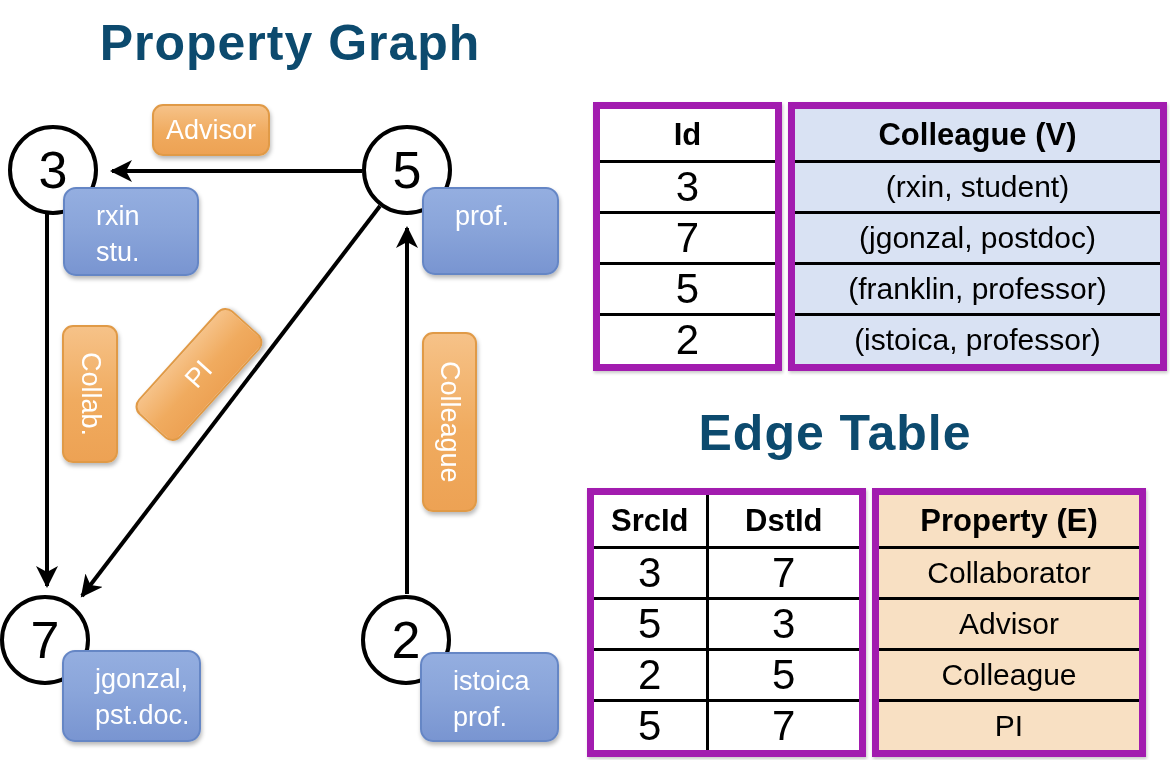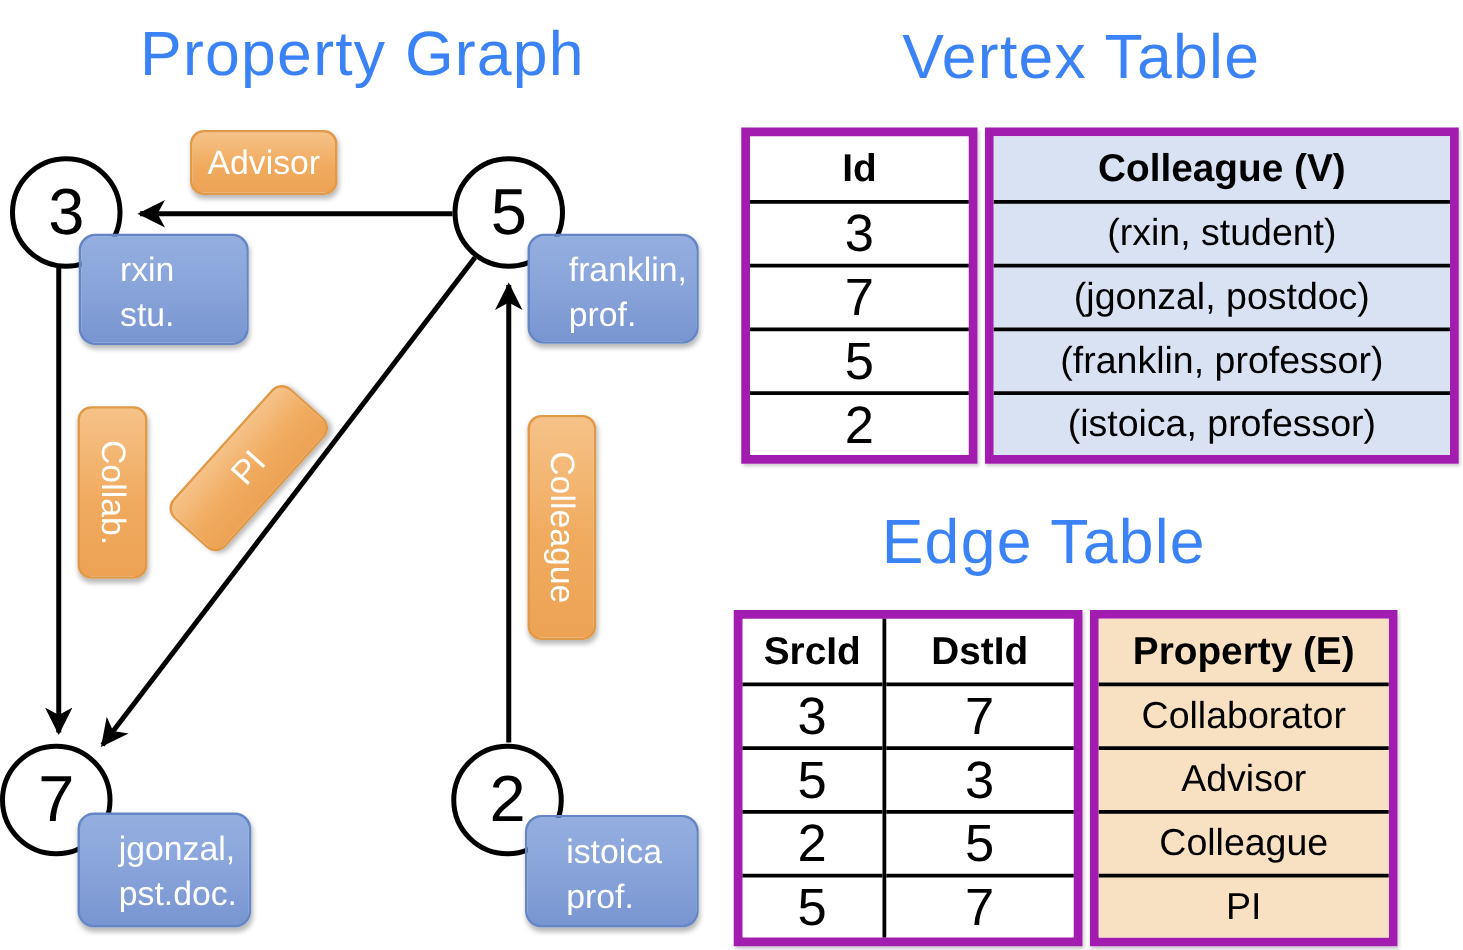--- a/index.html
+++ b/index.html
@@ -1,22 +1,22 @@
 <!DOCTYPE html>
 <html><head>
 <meta charset="utf-8">
 <style>
   html,body{margin:0;padding:0;background:#ffffff;}
   #canvas{
     position:relative;width:1170px;height:760px;background:#ffffff;overflow:hidden;
     font-family:"Liberation Sans",sans-serif;color:#000;
   }
   .title{
-    position:absolute;text-align:center;font-size:50px;font-weight:400;
-    letter-spacing:1px;color:#3b82f6;white-space:nowrap;
+    position:absolute;text-align:center;font-size:50px;font-weight:700;
+    letter-spacing:1px;color:#0c4a6e;white-space:nowrap;
   }
   
   #edge-svg{position:absolute;left:0;top:0;}
   .node-circle{
     position:absolute;width:90px;height:90px;box-sizing:border-box;
     border:4px solid #000;border-radius:50%;background:#fff;
     display:flex;align-items:center;justify-content:center;
     font-size:52px;font-weight:400;
   }
   .vertex-box{
@@ -86,38 +86,36 @@
   </div>
   <div class="node-circle" style="left:361px;top:595px;">
     <span>2</span>
   </div>
 
   <div class="vertex-box" style="left:63px;top:187px;width:136px;height:89px;">
     <div>rxin</div>
     <div>stu.</div>
   </div>
   <div class="vertex-box" style="left:422px;top:187px;width:137px;height:88px;">
-    <div>franklin,</div>
     <div>prof.</div>
   </div>
   <div class="vertex-box" style="left:62px;top:650px;width:139px;height:92px;">
     <div>jgonzal,</div>
     <div>pst.doc.</div>
   </div>
   <div class="vertex-box" style="left:420px;top:652px;width:139px;height:90px;">
     <div>istoica</div>
     <div>prof.</div>
   </div>
 
   <div class="edge-box" style="left:152px;top:104px;width:118px;height:52px;">Advisor</div>
   <div class="edge-box vertical" style="left:62px;top:325px;width:56px;height:138px;">Collab.</div>
   <div class="edge-box" style="left:129px;top:346px;width:140px;height:57px;transform:rotate(-48deg);">PI</div>
   <div class="edge-box vertical" style="left:422px;top:332px;width:55px;height:180px;">Colleague</div>
 
-  <div class="title" style="left:640px;top:16px;width:450px;">Vertex Table</div>
 
   <div class="tbl" style="left:593px;top:102px;">
     <div class="tcol" style="width:189px;">
       <div class="cell hdr">Id</div>
       <div class="cell num">3</div>
       <div class="cell num">7</div>
       <div class="cell num">5</div>
       <div class="cell num">2</div>
     </div>
     <div class="gap"></div>
@@ -143,21 +141,21 @@
       </div>
       <div class="subcol right">
         <div class="cell hdr">DstId</div>
         <div class="cell num">7</div>
         <div class="cell num">3</div>
         <div class="cell num">5</div>
         <div class="cell num">7</div>
       </div>
     </div>
     <div class="gap"></div>
-    <div class="tcol" style="width:246px;">
+    <div class="tcol" style="width:274px;">
       <div class="cell hdr orangefill">Property (E)</div>
       <div class="cell orangefill">Collaborator</div>
       <div class="cell orangefill">Advisor</div>
       <div class="cell orangefill">Colleague</div>
       <div class="cell orangefill">PI</div>
     </div>
   </div>
 
 </div>
 

